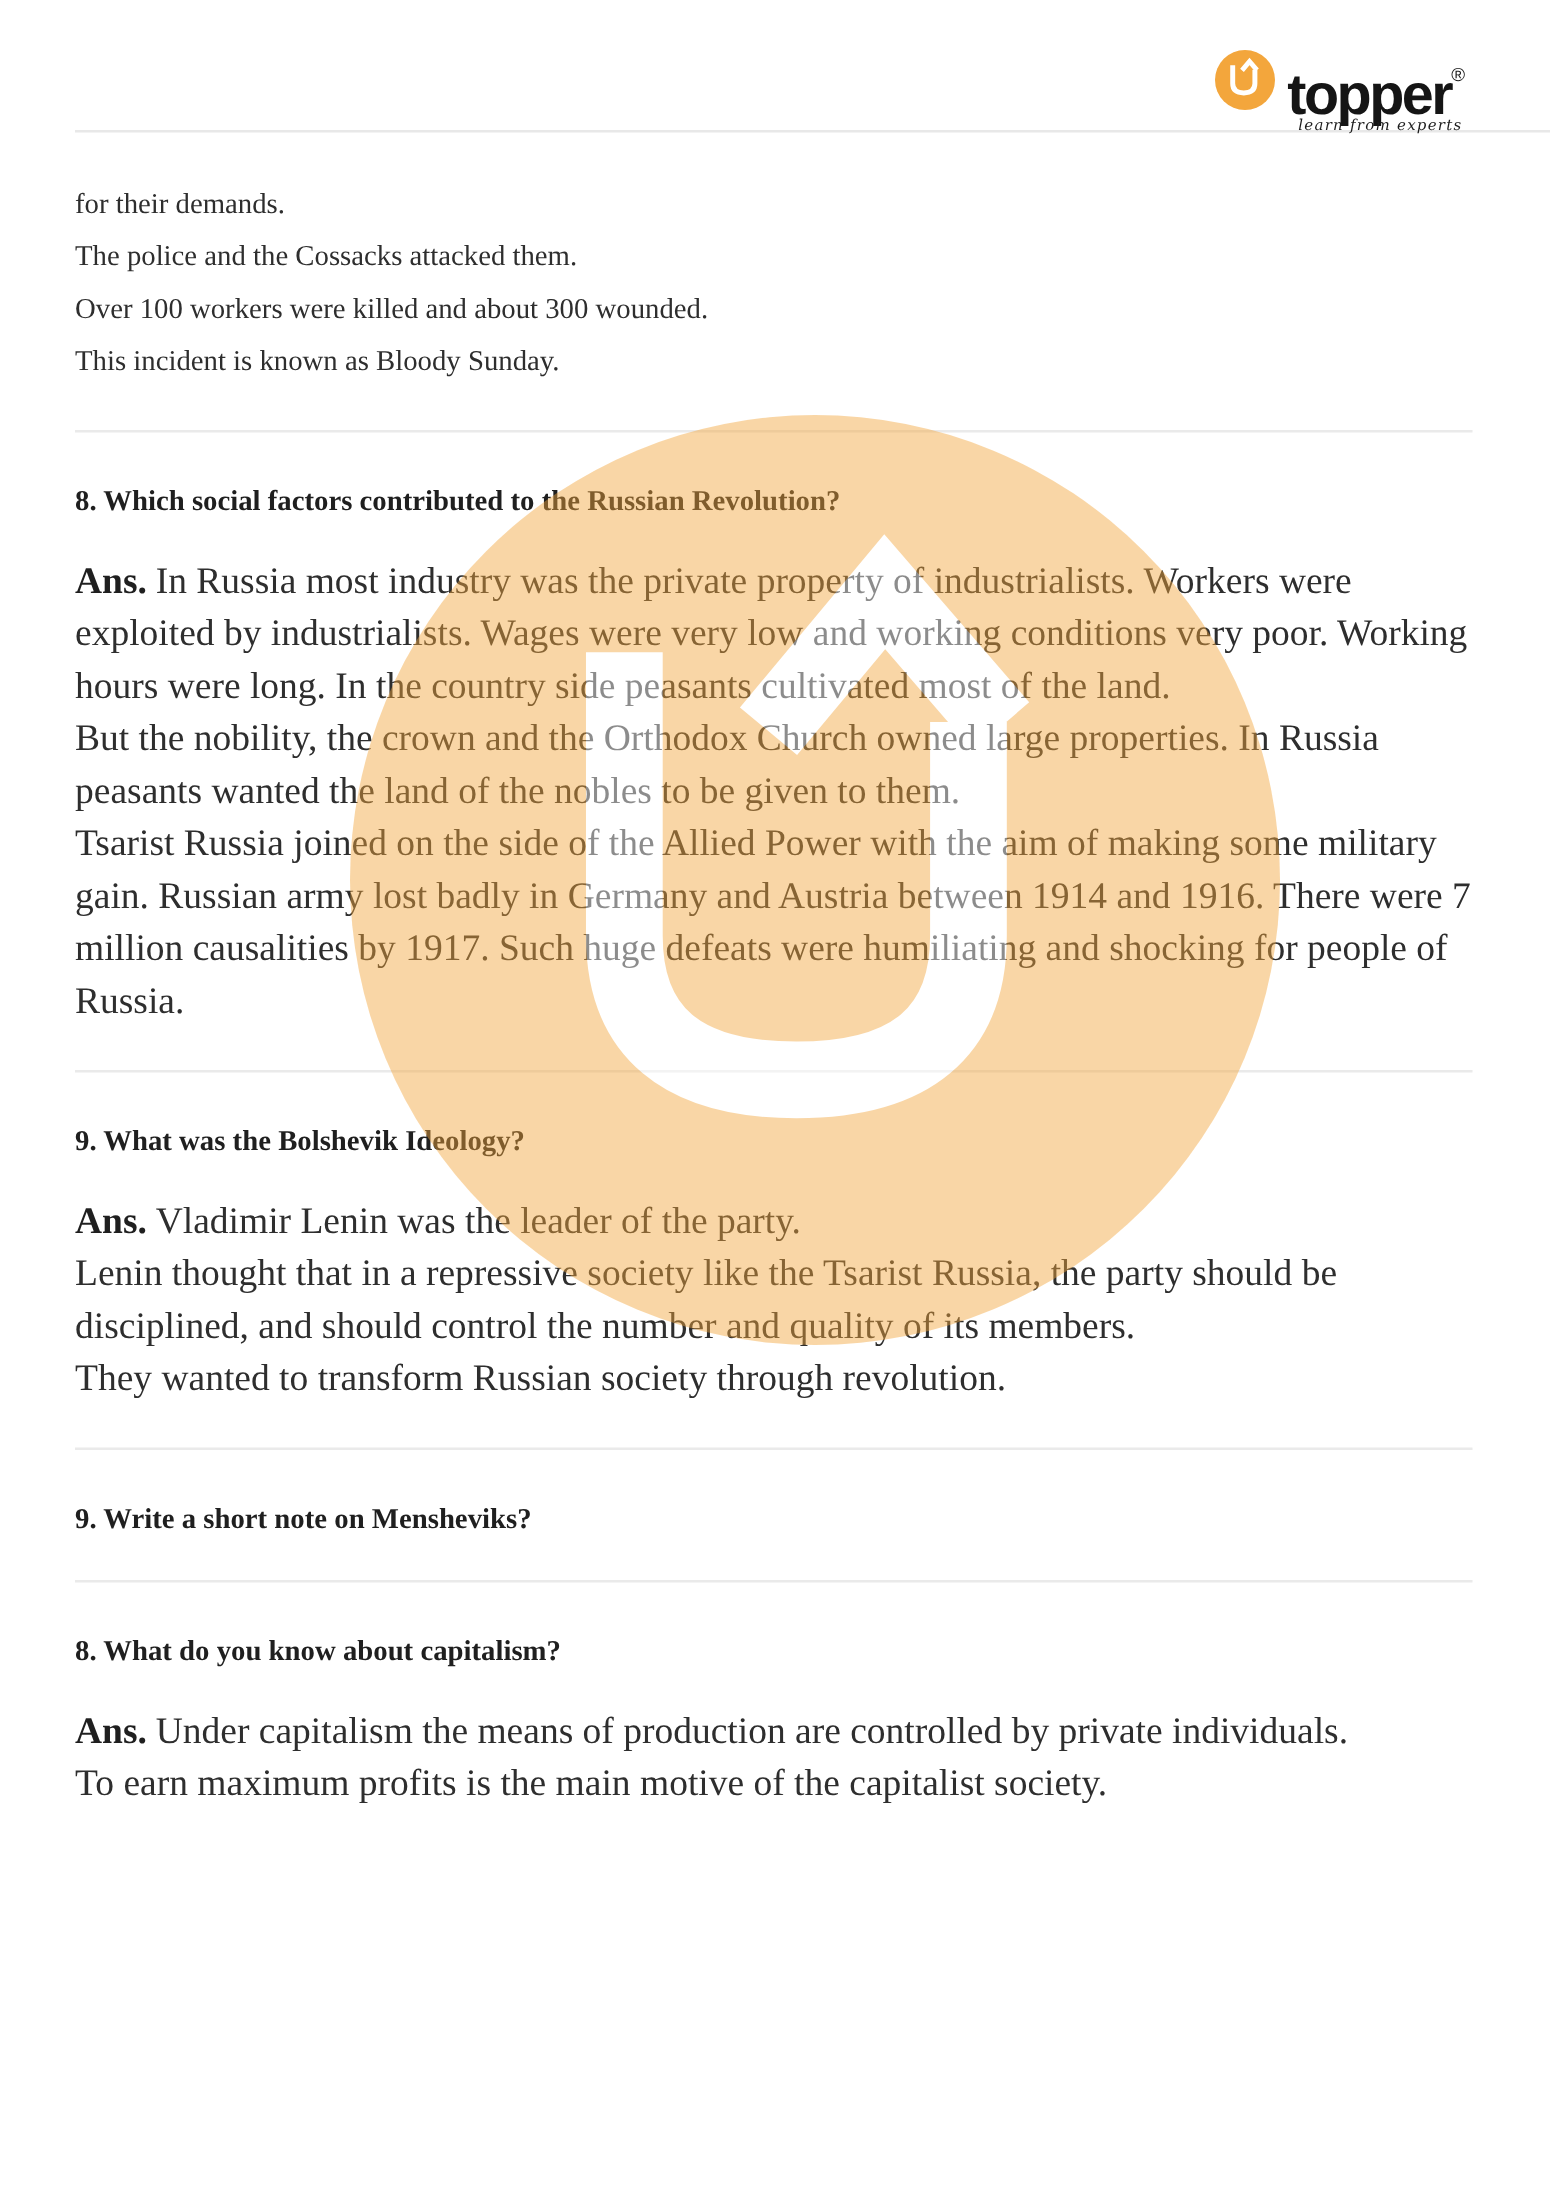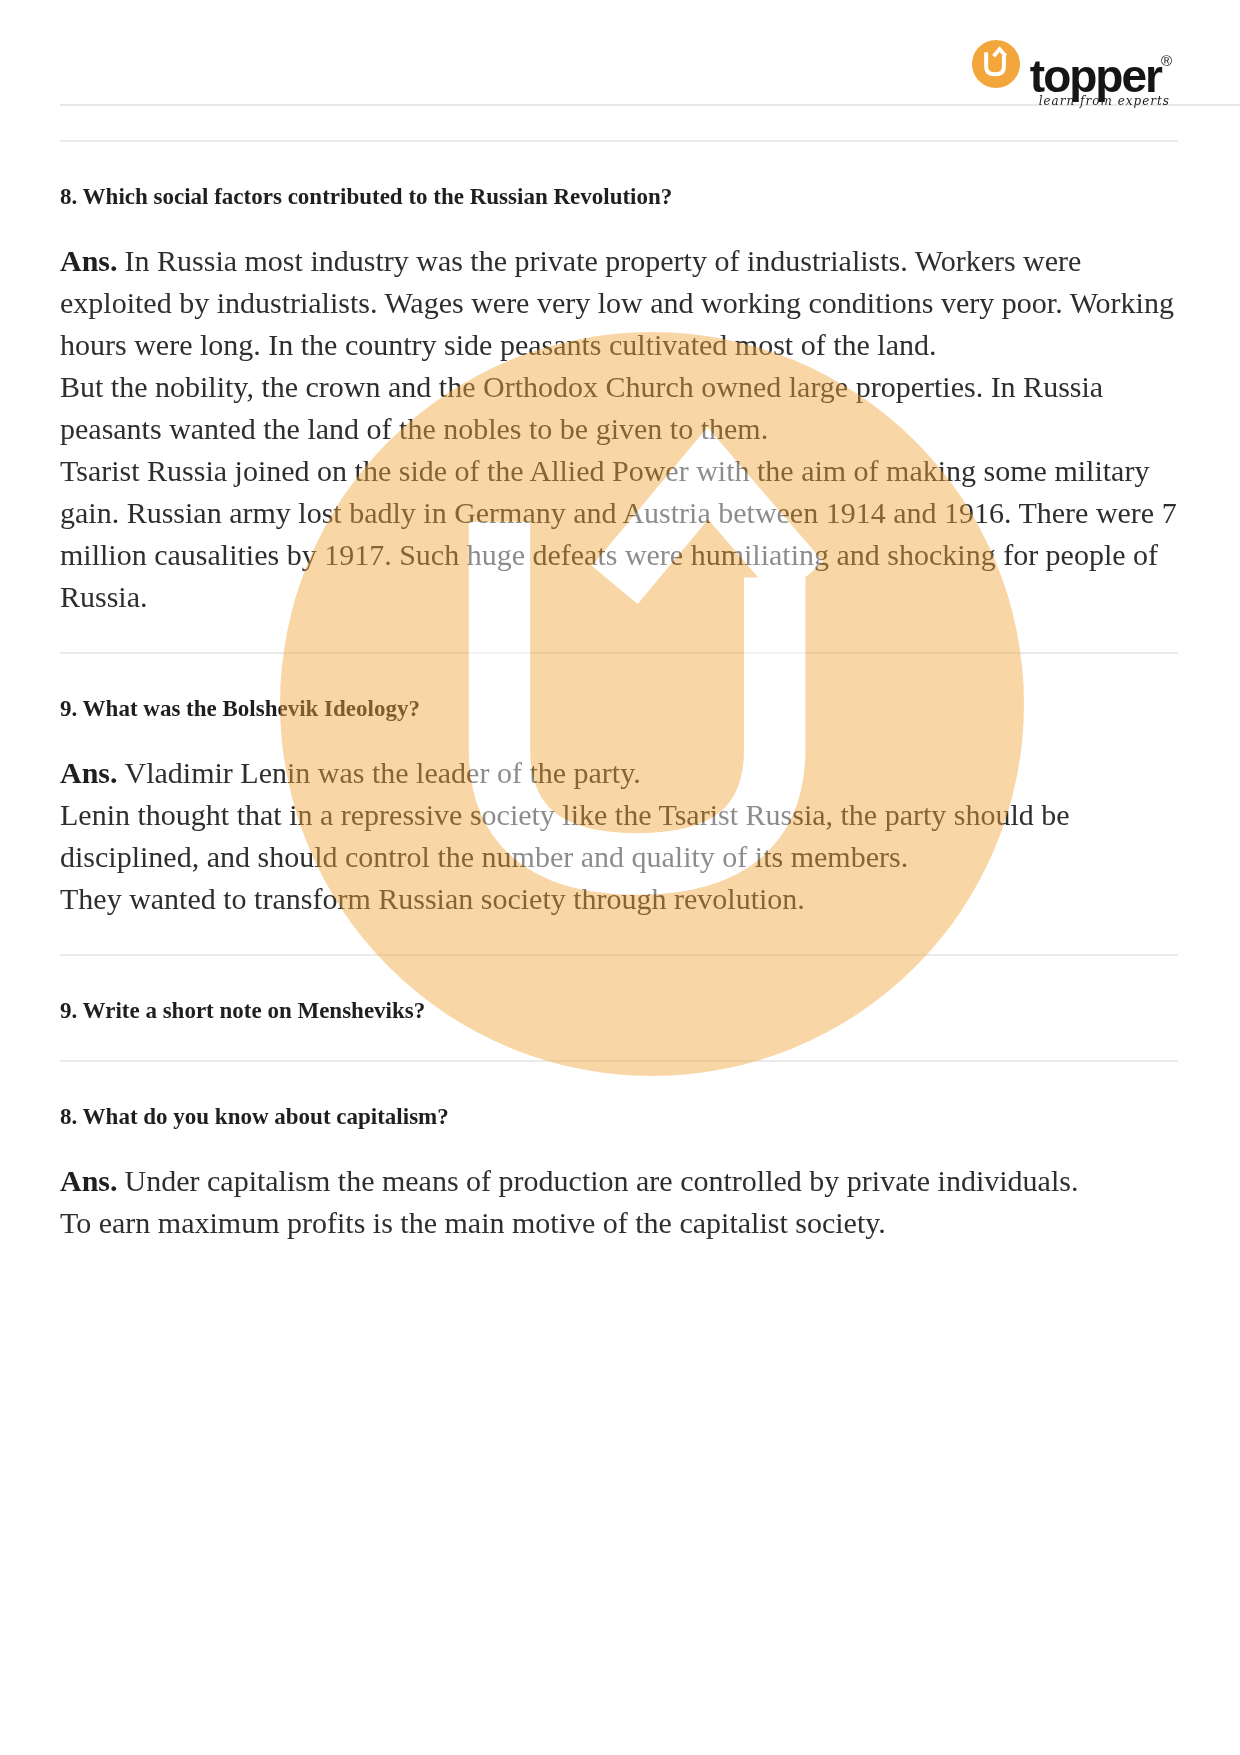--- a/index.html
+++ b/index.html
@@ -116,20 +116,24 @@
     </svg>
     <div class="logo-textblock">
       <div class="wordmark"><span>topper</span><span class="regmark">®</span></div>
       <div class="tagline">learn from experts</div>
     </div>
   </div>
 </div>
 
 <div class="content">
 
+  <div class="intro">for their demands.
+The police and the Cossacks attacked them.
+Over 100 workers were killed and about 300 wounded.
+This incident is known as Bloody Sunday.</div>
 
   <div class="divider"></div>
   <div class="q-heading">8. Which social factors contributed to the Russian Revolution?</div>
   <div class="answer">
     <span class="ans-label">Ans.</span><span class="ans-text">In Russia most industry was the private property of industrialists. Workers were
 exploited by industrialists. Wages were very low and working conditions very poor. Working
 hours were long. In the country side peasants cultivated most of the land.
 But the nobility, the crown and the Orthodox Church owned large properties. In Russia
 peasants wanted the land of the nobles to be given to them.
 Tsarist Russia joined on the side of the Allied Power with the aim of making some military

